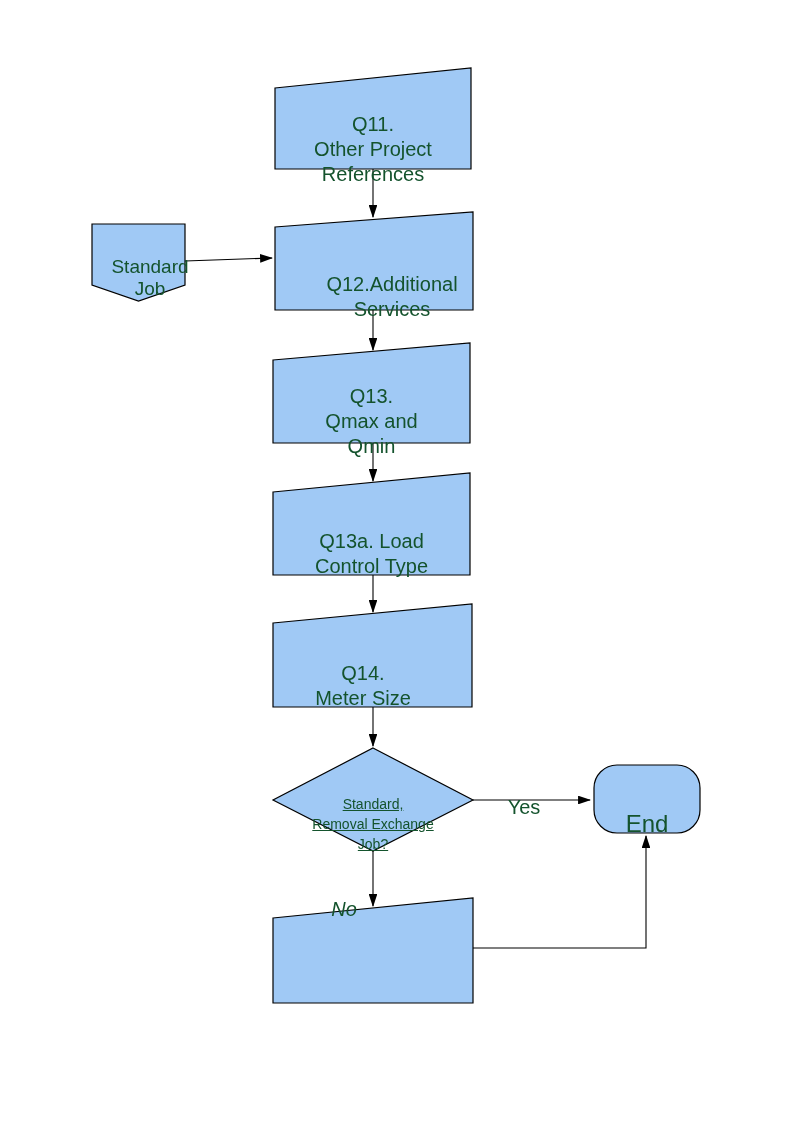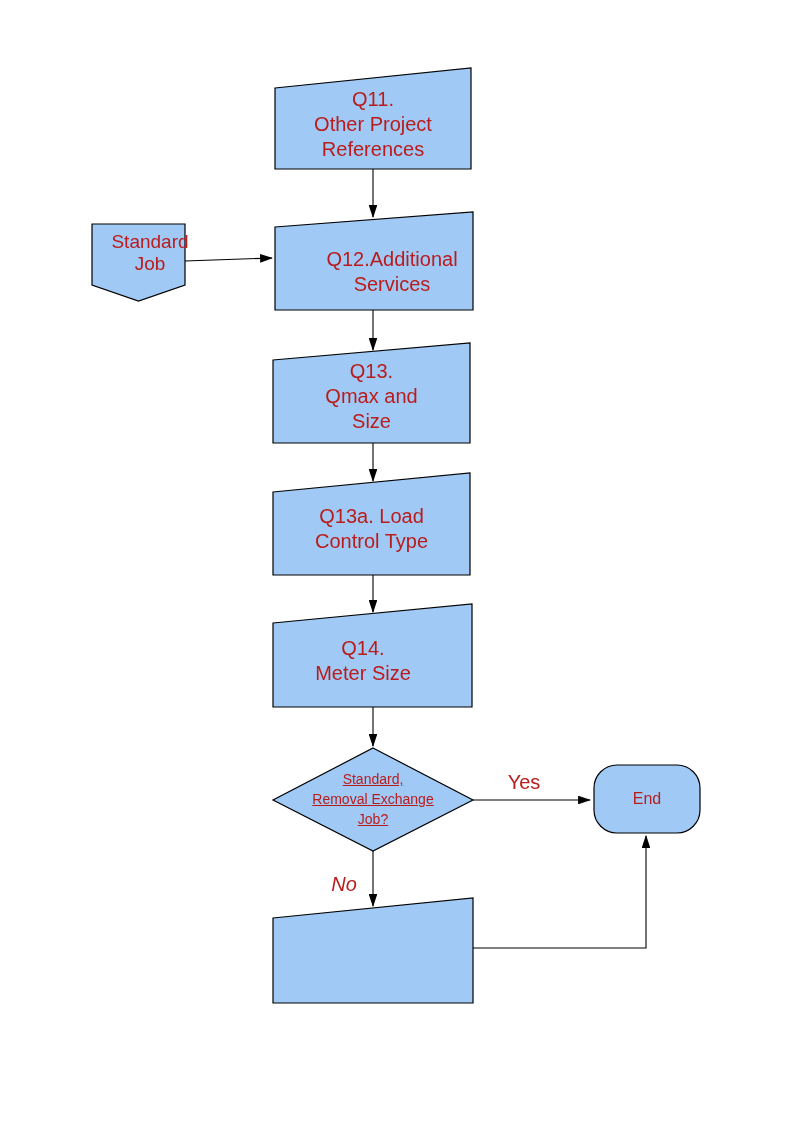--- a/index.html
+++ b/index.html
@@ -11,27 +11,28 @@
     font-family: "Liberation Sans", sans-serif;
     overflow: hidden;
   }
   svg.diagram { position: absolute; left: 0; top: 0; }
   svg.diagram .shape { stroke: #000000; stroke-width: 1.2; }
   svg.diagram .edge  { stroke: #000000; stroke-width: 1.1; fill: none; }
   .label {
     position: absolute;
     text-align: center;
     white-space: pre-line;
-    color: #b91c1c;
+    color: #14532d;
     font-size: 20px;
     line-height: 25px;
+    margin-top: 25px;
   }
   .label.sj   { font-size: 19px; line-height: 22px; }
   .label.dec  { font-size: 14px; line-height: 20px; text-decoration: underline; }
-  .label.endl { font-size: 16px; line-height: 24px; }
+  .label.endl { font-size: 24px; line-height: 24px; }
   .label.edgelbl { font-size: 20px; line-height: 22px; }
 </style>
 </head>
 <body>
 
 <div class="page">
 
   <svg class="diagram" width="794" height="1123" viewBox="0 0 794 1123">
     <defs>
       <marker id="arrow" viewBox="0 0 12 8" refX="11" refY="4" markerWidth="13" markerHeight="8.7" orient="auto" markerUnits="userSpaceOnUse">
@@ -62,21 +63,21 @@
 
   <div class="label" style="left:275px; top:87px;  width:196px;">Q11.
 Other Project
 References</div>
   <div class="label sj" style="left:92px; top:231px; width:116px;">Standard
 Job</div>
   <div class="label" style="left:275px; top:247px; width:234px;">Q12.Additional
 Services</div>
   <div class="label" style="left:273px; top:359px; width:197px;">Q13.
 Qmax and
-Size</div>
+Qmin</div>
   <div class="label" style="left:273px; top:504px; width:197px;">Q13a. Load
 Control Type</div>
   <div class="label" style="left:273px; top:636px; width:180px;">Q14.
 Meter Size</div>
   <div class="label dec" style="left:283px; top:769px; width:180px;">Standard,
 Removal Exchange
 Job?</div>
   <div class="label endl" style="left:594px; top:787px; width:106px;">End</div>
 
   <div class="label edgelbl" style="left:494px; top:771px; width:60px;">Yes</div>

